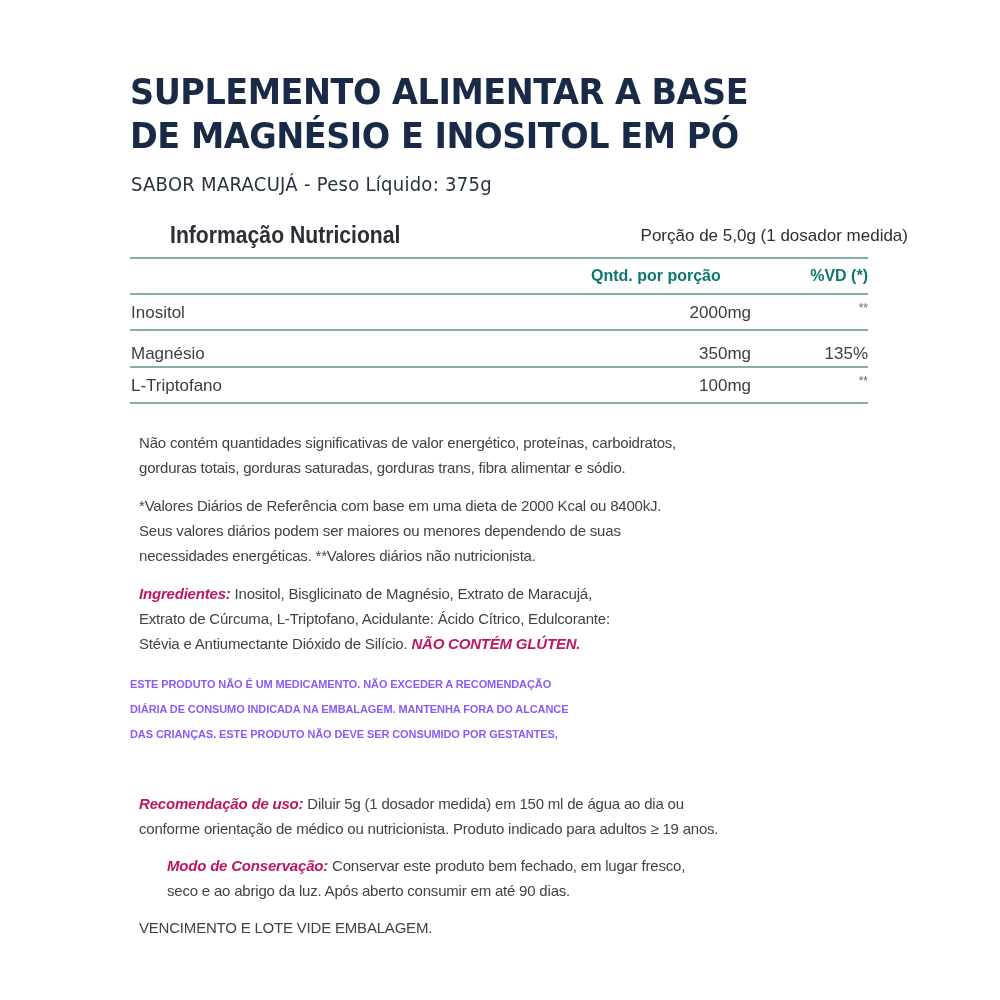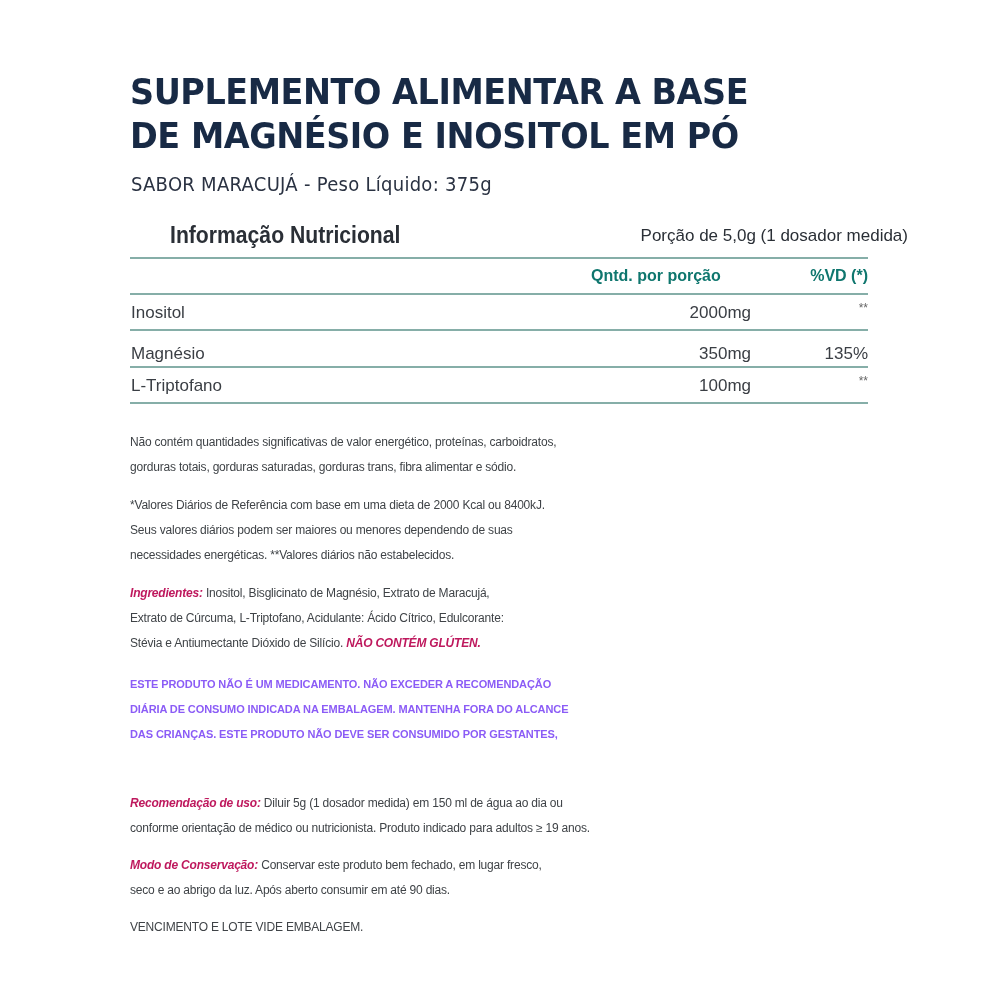--- a/index.html
+++ b/index.html
@@ -69,23 +69,23 @@
       position: absolute; left: 130px; width: 738px; height: 36px;
       font-family: "Liberation Sans", sans-serif;
       font-size: 17px;
       color: #3a3e44;
     }
     .row .name { position: absolute; left: 1px; top: 8px; }
     .row .qty { position: absolute; right: 117px; top: 8px; }
     .row .vd { position: absolute; right: 0; top: 8px; }
     .row .vd.star { font-size: 12px; top: 6px; color: #666; }
     .para {
-      position: absolute; left: 130px; width: 780px;
+      position: absolute; left: 139px; width: 780px;
       font-family: "Liberation Sans", sans-serif;
-      font-size: 12px;
+      font-size: 15px;
       line-height: 25px;
       color: #3f4347;
       letter-spacing: -0.2px;
     }
     .para b { color: #be185d; font-style: italic; }
     .warning {
       position: absolute; left: 130px; width: 760px;
       font-family: "Liberation Sans", sans-serif;
       font-weight: bold;
       font-size: 11px;
@@ -139,38 +139,38 @@
 <div class="hline" style="top:402px;"></div>
 
 <div class="para" style="top:430px;">
   <span class="line">Não contém quantidades significativas de valor energético, proteínas, carboidratos,</span>
   <span class="line">gorduras totais, gorduras saturadas, gorduras trans, fibra alimentar e sódio.</span>
 </div>
 
 <div class="para" style="top:493px;">
   <span class="line">*Valores Diários de Referência com base em uma dieta de 2000 Kcal ou 8400kJ.</span>
   <span class="line">Seus valores diários podem ser maiores ou menores dependendo de suas</span>
-  <span class="line">necessidades energéticas. **Valores diários não estabelecidos.</span>
+  <span class="line">necessidades energéticas. **Valores diários não nutricionista.</span>
 </div>
 
 <div class="para" style="top:581px;">
   <span class="line"><b>Ingredientes:</b><span> Inositol, Bisglicinato de Magnésio, Extrato de Maracujá,</span></span>
   <span class="line">Extrato de Cúrcuma, L-Triptofano, Acidulante: Ácido Cítrico, Edulcorante:</span>
   <span class="line"><span>Stévia e Antiumectante Dióxido de Silício. </span><b>NÃO CONTÉM GLÚTEN.</b></span>
 </div>
 
 <div class="warning" style="top:672px;">
   <span class="line">ESTE PRODUTO NÃO É UM MEDICAMENTO. NÃO EXCEDER A RECOMENDAÇÃO</span>
   <span class="line">DIÁRIA DE CONSUMO INDICADA NA EMBALAGEM. MANTENHA FORA DO ALCANCE</span>
   <span class="line">DAS CRIANÇAS. ESTE PRODUTO NÃO DEVE SER CONSUMIDO POR GESTANTES,</span>
 </div>
 
 <div class="para" style="top:791px;">
   <span class="line"><b>Recomendação de uso:</b><span> Diluir 5g (1 dosador medida) em 150 ml de água ao dia ou</span></span>
   <span class="line">conforme orientação de médico ou nutricionista. Produto indicado para adultos ≥ 19 anos.</span>
 </div>
 
-<div class="para" style="top:853px;">
+<div class="para" style="top:853px;margin-left:28px;">
   <span class="line"><b>Modo de Conservação:</b><span> Conservar este produto bem fechado, em lugar fresco,</span></span>
   <span class="line">seco e ao abrigo da luz. Após aberto consumir em até 90 dias.</span>
 </div>
 
 <div class="para" style="top:915px;">VENCIMENTO E LOTE VIDE EMBALAGEM.</div>
 
 </body></html>

